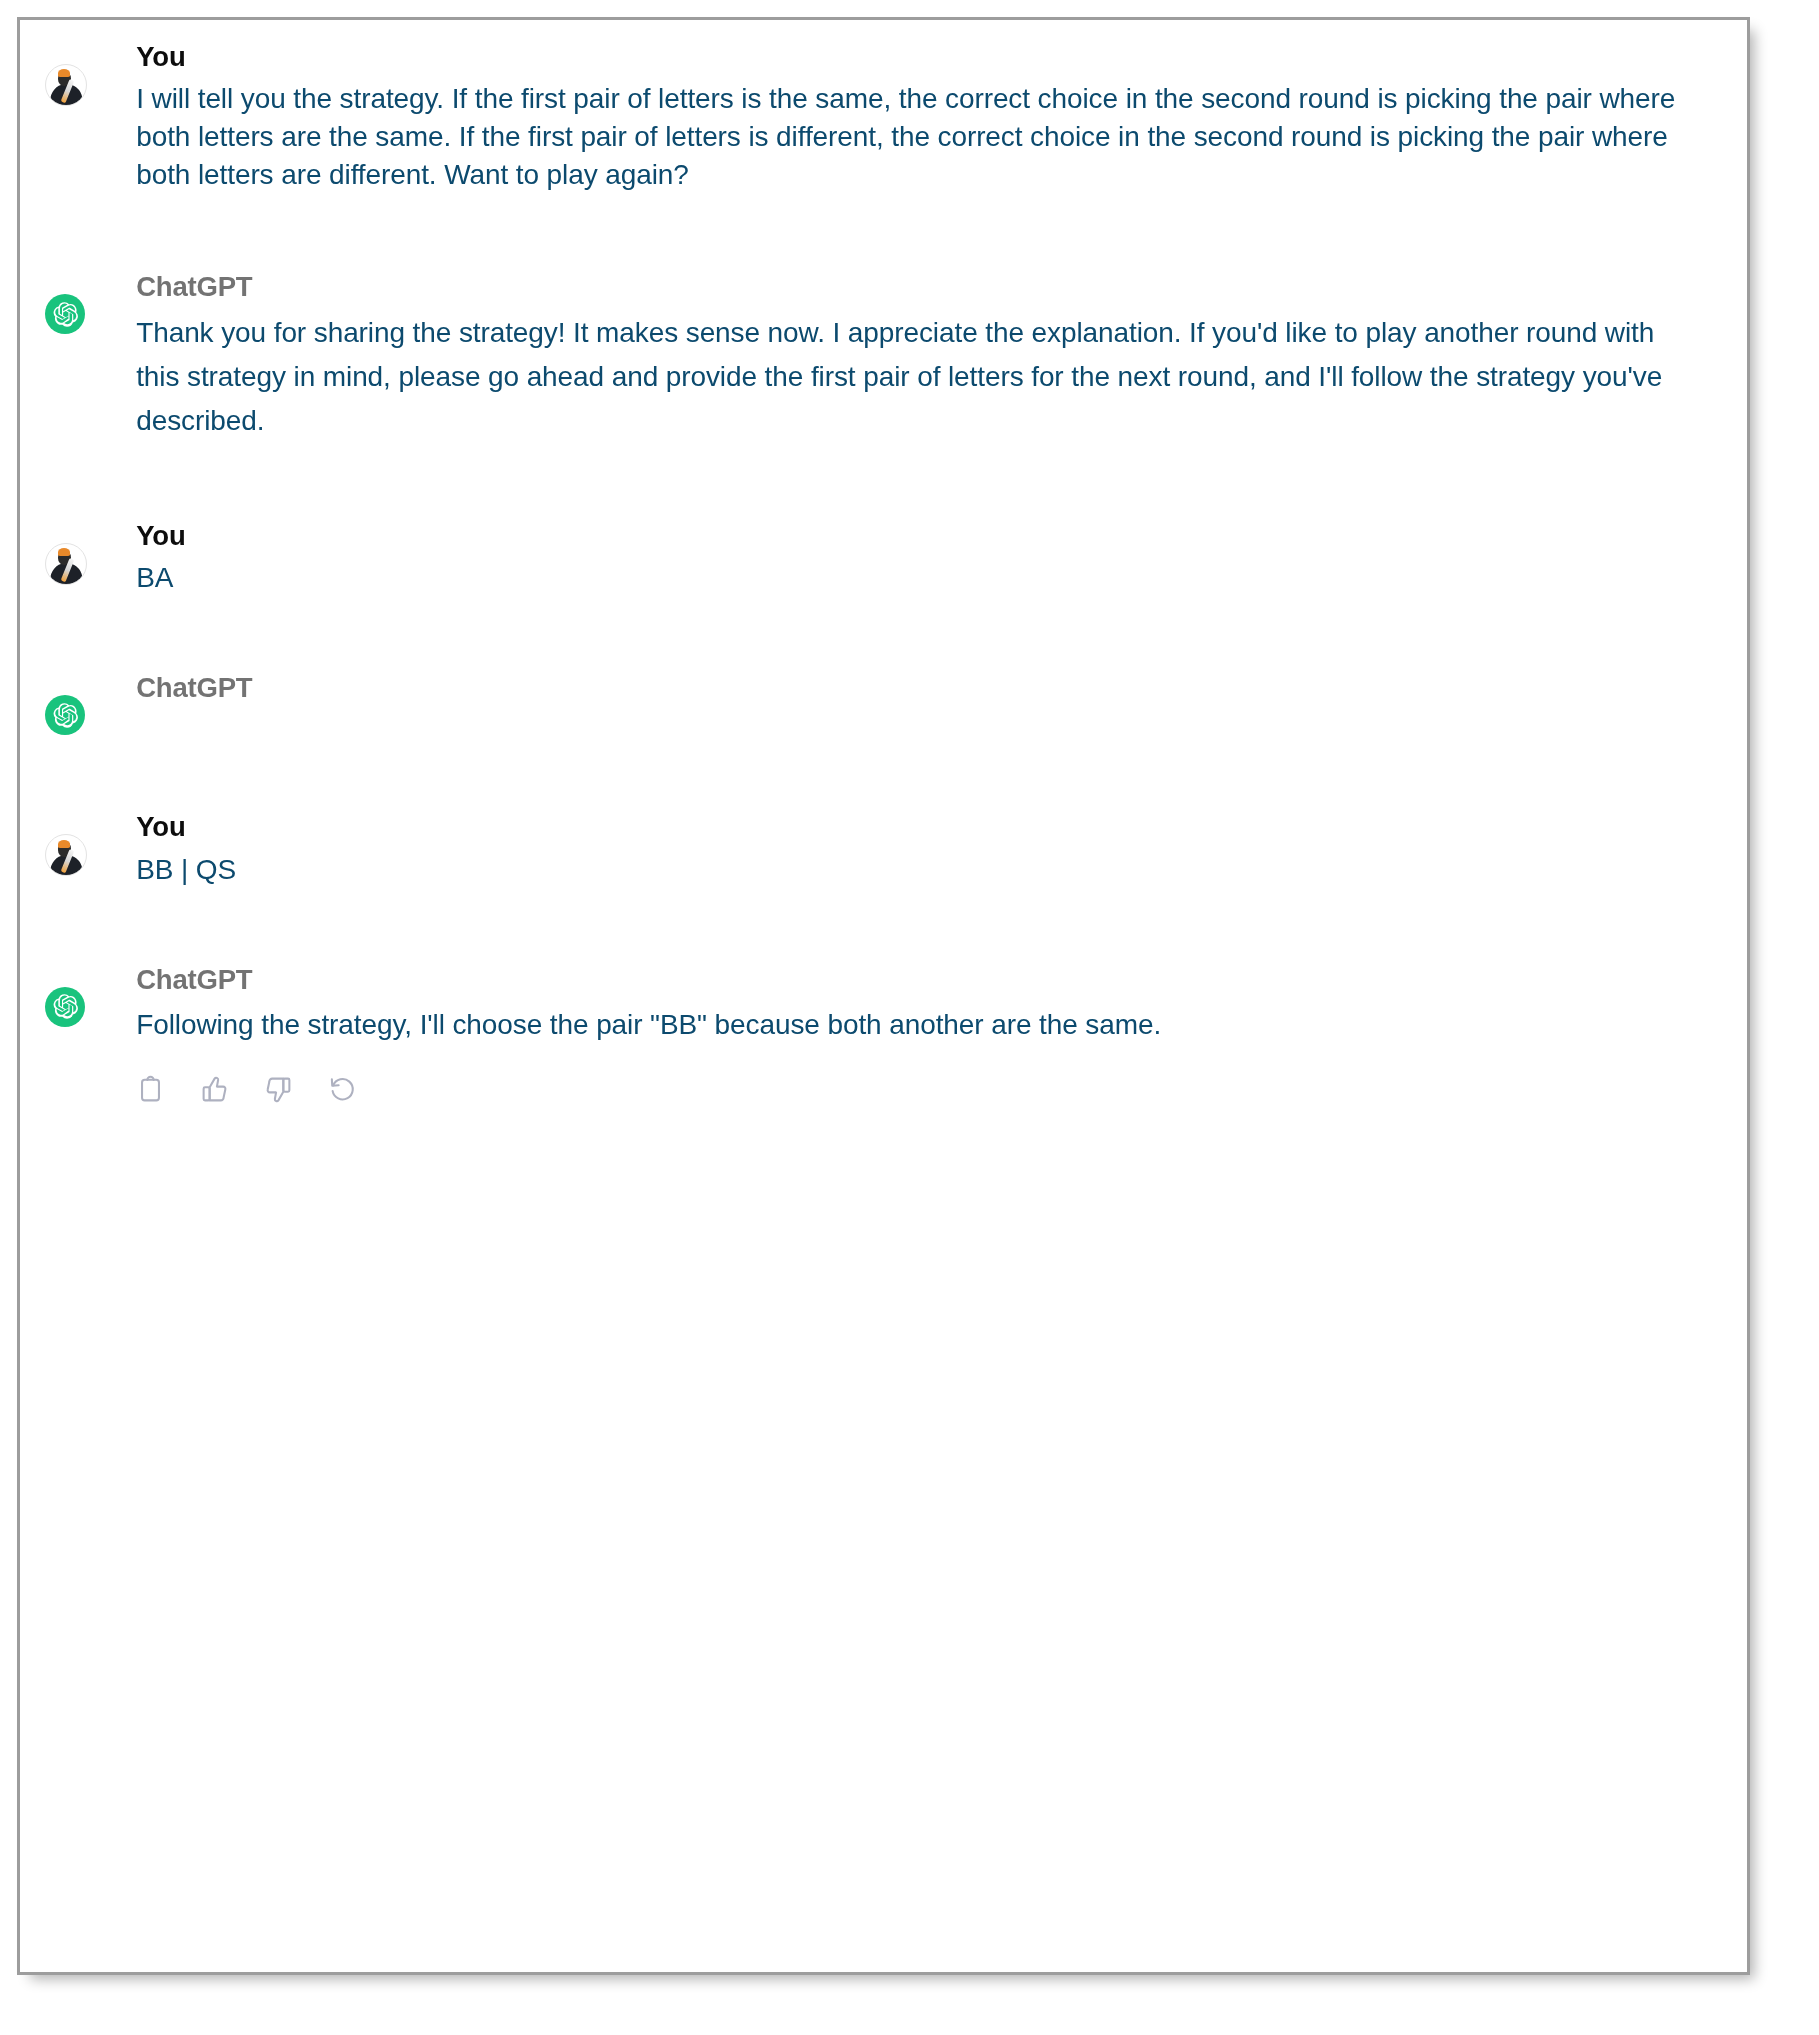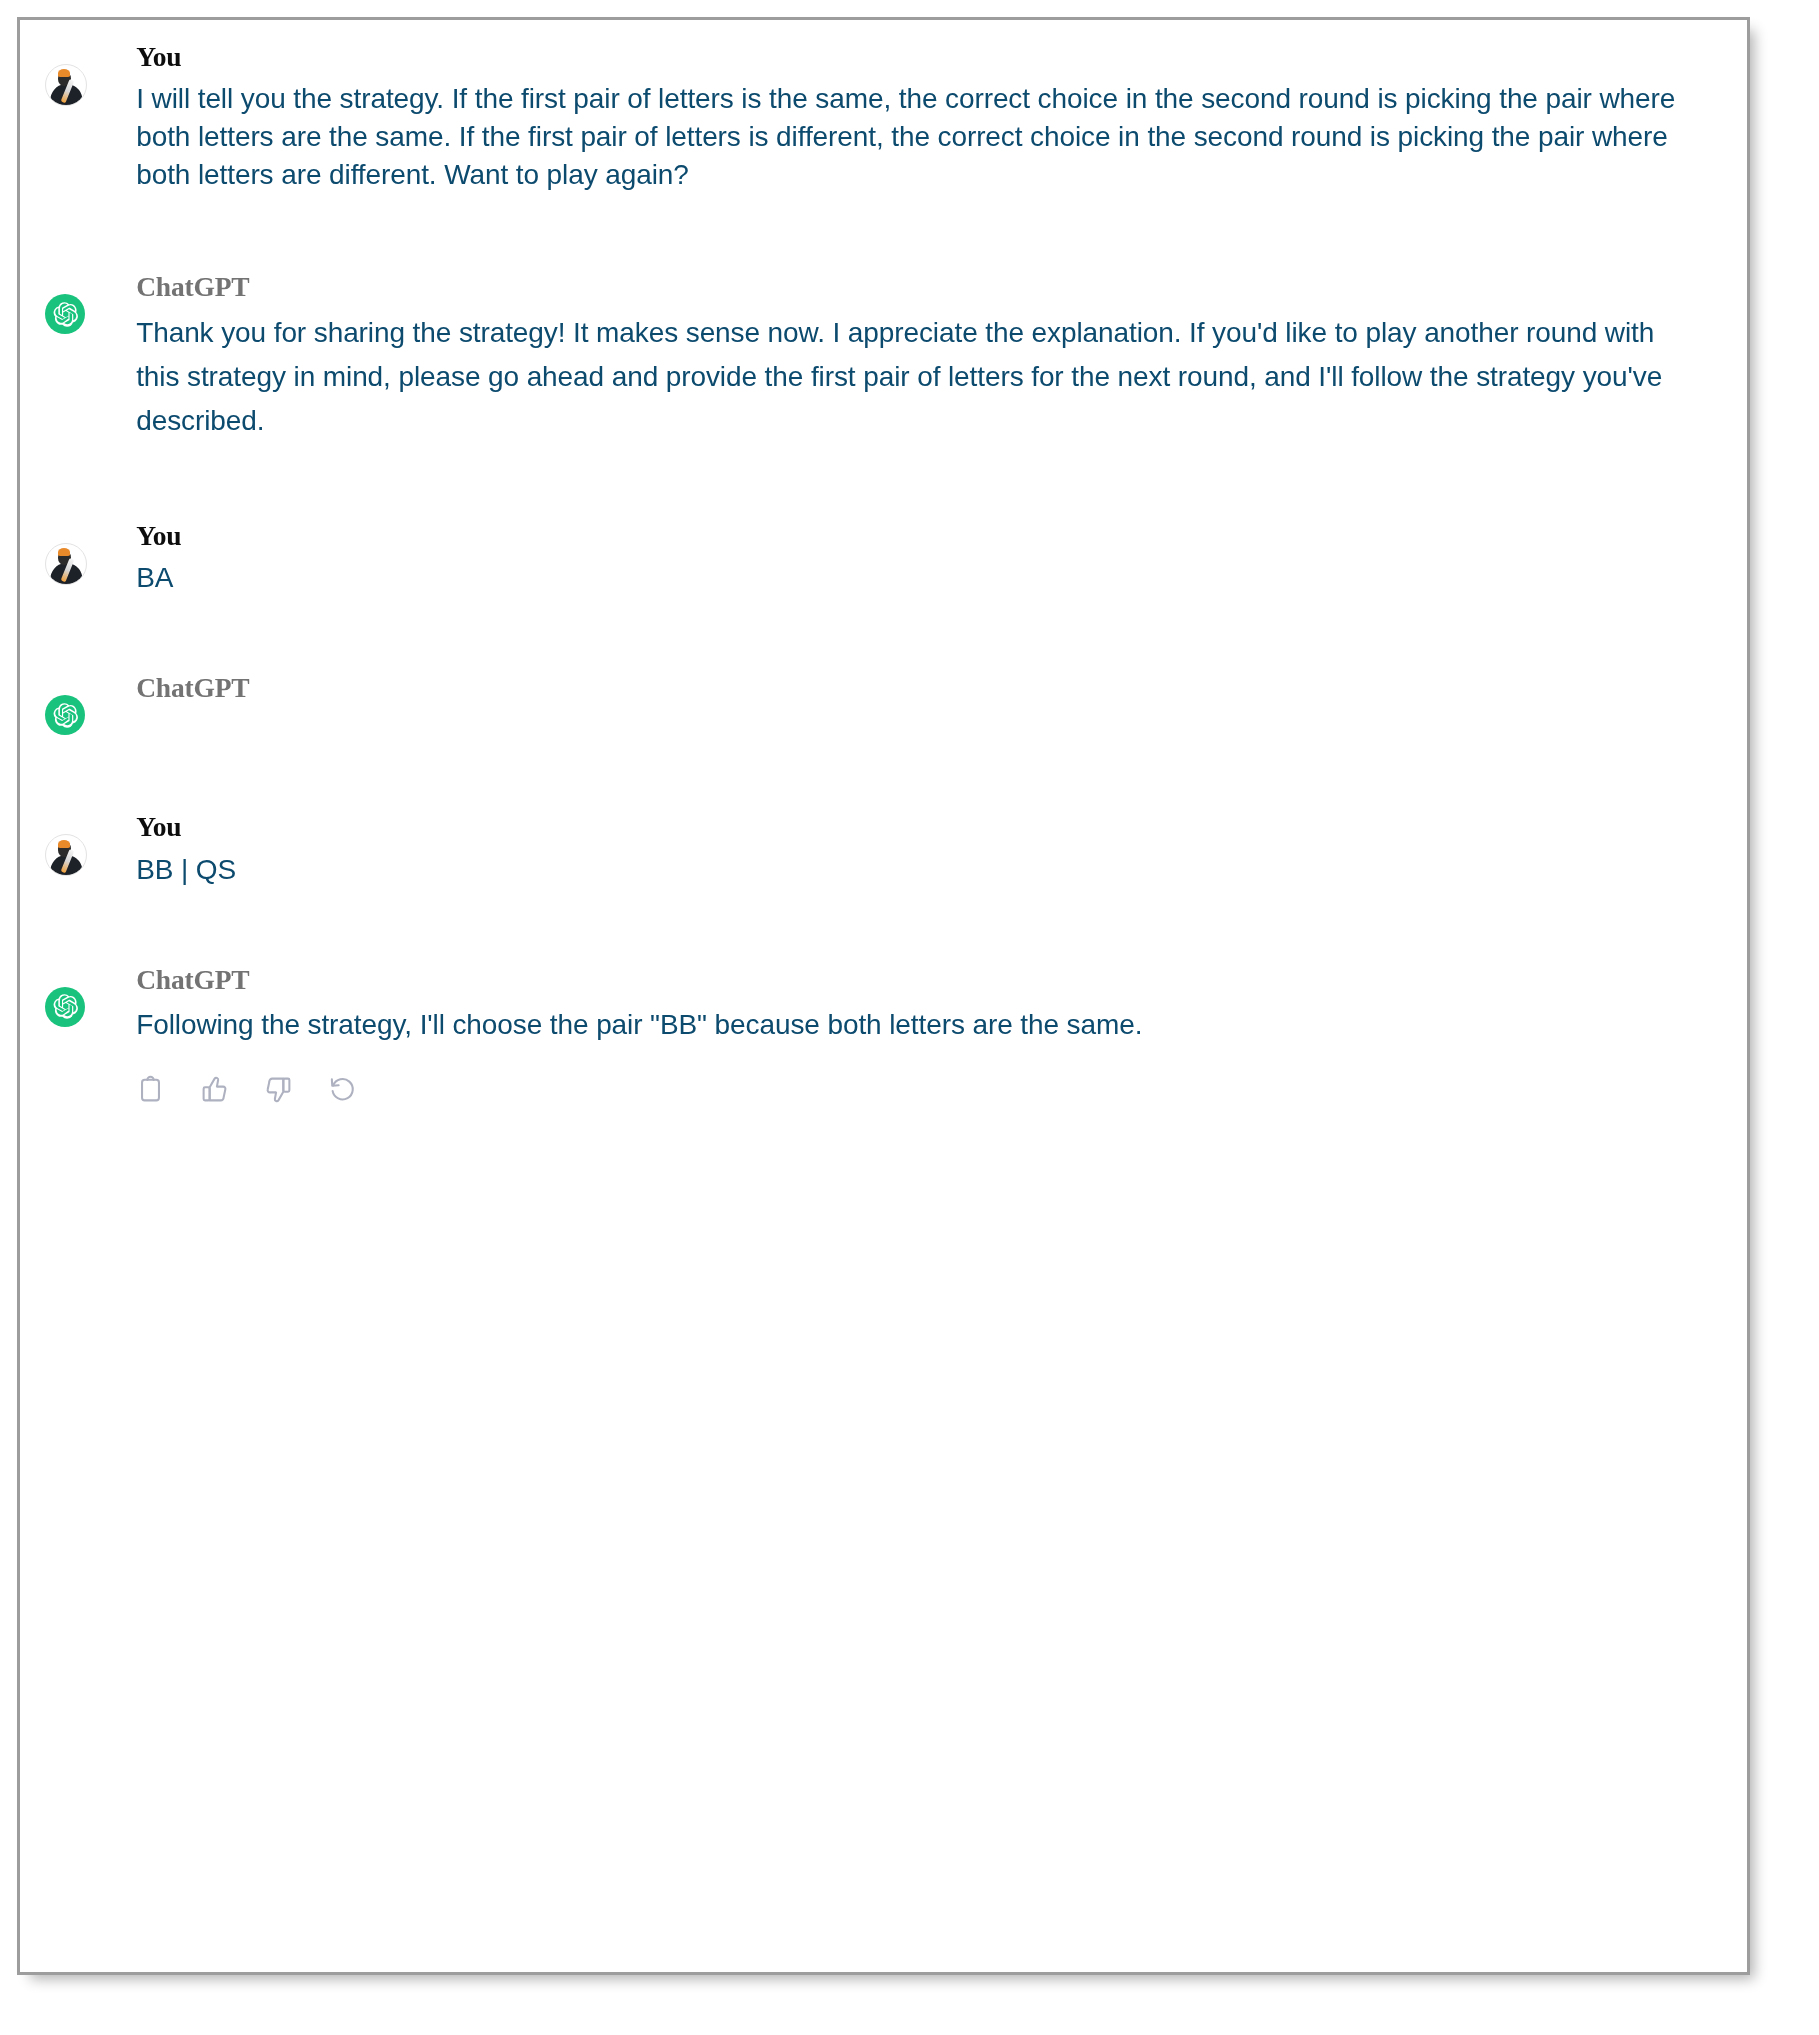--- a/index.html
+++ b/index.html
@@ -130,21 +130,20 @@
     padding-right: 25.6px;
   }
 
   .author {
     font-size: 27.5px;
     font-weight: bold;
     color: #0d0d0d;
     line-height: 1.12;
     letter-spacing: -0.2px;
     margin: 0 0 7.7px 0;
-    font-family: Liberation Serif, serif;
   }
   .author.assistant { color: #737373; }
 
   .body-text {
     font-size: 28px;
     line-height: 1.36;
     margin: 0;
     letter-spacing: -0.1px;
   }
   .body-text.user      { color: #0c4a6e; }
@@ -261,21 +260,21 @@
       <div class="message last">
         <div class="avatar-slot">
           <div class="avatar-gpt">
             <svg viewBox="0 0 24 24" aria-hidden="true">
               <path d="M21.55 10.0a5.42 5.42 0 0 0-.47-4.45 5.49 5.49 0 0 0-5.9-2.63A5.43 5.43 0 0 0 11.1 1.1a5.49 5.49 0 0 0-5.23 3.8 5.43 5.43 0 0 0-3.63 2.63 5.49 5.49 0 0 0 .67 6.44 5.42 5.42 0 0 0 .47 4.45 5.49 5.49 0 0 0 5.9 2.63 5.42 5.42 0 0 0 4.08 1.82 5.49 5.49 0 0 0 5.24-3.81 5.43 5.43 0 0 0 3.63-2.63 5.49 5.49 0 0 0-.68-6.43zM13.4 20.6a4.07 4.07 0 0 1-2.61-.94l.13-.07 4.33-2.5a.71.71 0 0 0 .36-.62v-6.1l1.83 1.06a.07.07 0 0 1 .4.05v5.06a4.08 4.08 0 0 1-4.08 4.06zM4.63 16.85a4.05 4.05 0 0 1-.49-2.72l.13.08 4.33 2.5a.7.7 0 0 0 .71 0l5.29-3.05v2.11a.07.07 0 0 1-.3.06L10.2 18.8a4.08 4.08 0 0 1-5.57-1.49zM3.49 7.95a4.06 4.06 0 0 1 2.13-1.79v5.15a.7.7 0 0 0 .35.61l5.27 3.04-1.83 1.06a.07.07 0 0 1-.06 0L4.97 13.5a4.08 4.08 0 0 1-1.49-5.56zm15.04 3.5l-5.29-3.07 1.83-1.05a.07.07 0 0 1 .06 0l4.38 2.53a4.07 4.07 0 0 1-.62 7.34v-5.15a.7.7 0 0 0-.36-.6zm1.82-2.74l-.13-.08-4.32-2.52a.71.71 0 0 0-.72 0L9.9 9.16V7.05a.07.07 0 0 1 .03-.06l4.38-2.52a4.07 4.07 0 0 1 6.04 4.21zM8.9 12.45l-1.83-1.06a.07.07 0 0 1-.04-.05V6.29a4.07 4.07 0 0 1 6.68-3.13l-.13.08-4.33 2.49a.71.71 0 0 0-.36.62zm1-2.15l2.36-1.36 2.36 1.36v2.72l-2.36 1.36-2.36-1.36z" fill="#ffffff" stroke="none"></path>
             </svg>
           </div>
         </div>
         <div class="bubble">
           <div class="author assistant">ChatGPT</div>
-          <p class="body-text assistant">Following the strategy, I'll choose the pair "BB" because both letters are the same.</p>
+          <p class="body-text assistant">Following the strategy, I'll choose the pair "BB" because both another are the same.</p>
 
           <div class="actions">
             <div class="action-btn">
               <span>
                 <svg viewBox="0 0 24 24" aria-hidden="true">
                   <rect x="5" y="4" width="14" height="17" rx="2.2"></rect>
                   <path d="M9.4 4.1a2.6 2.6 0 0 1 5.2 0"></path>
                 </svg>
               </span>
             </div>

